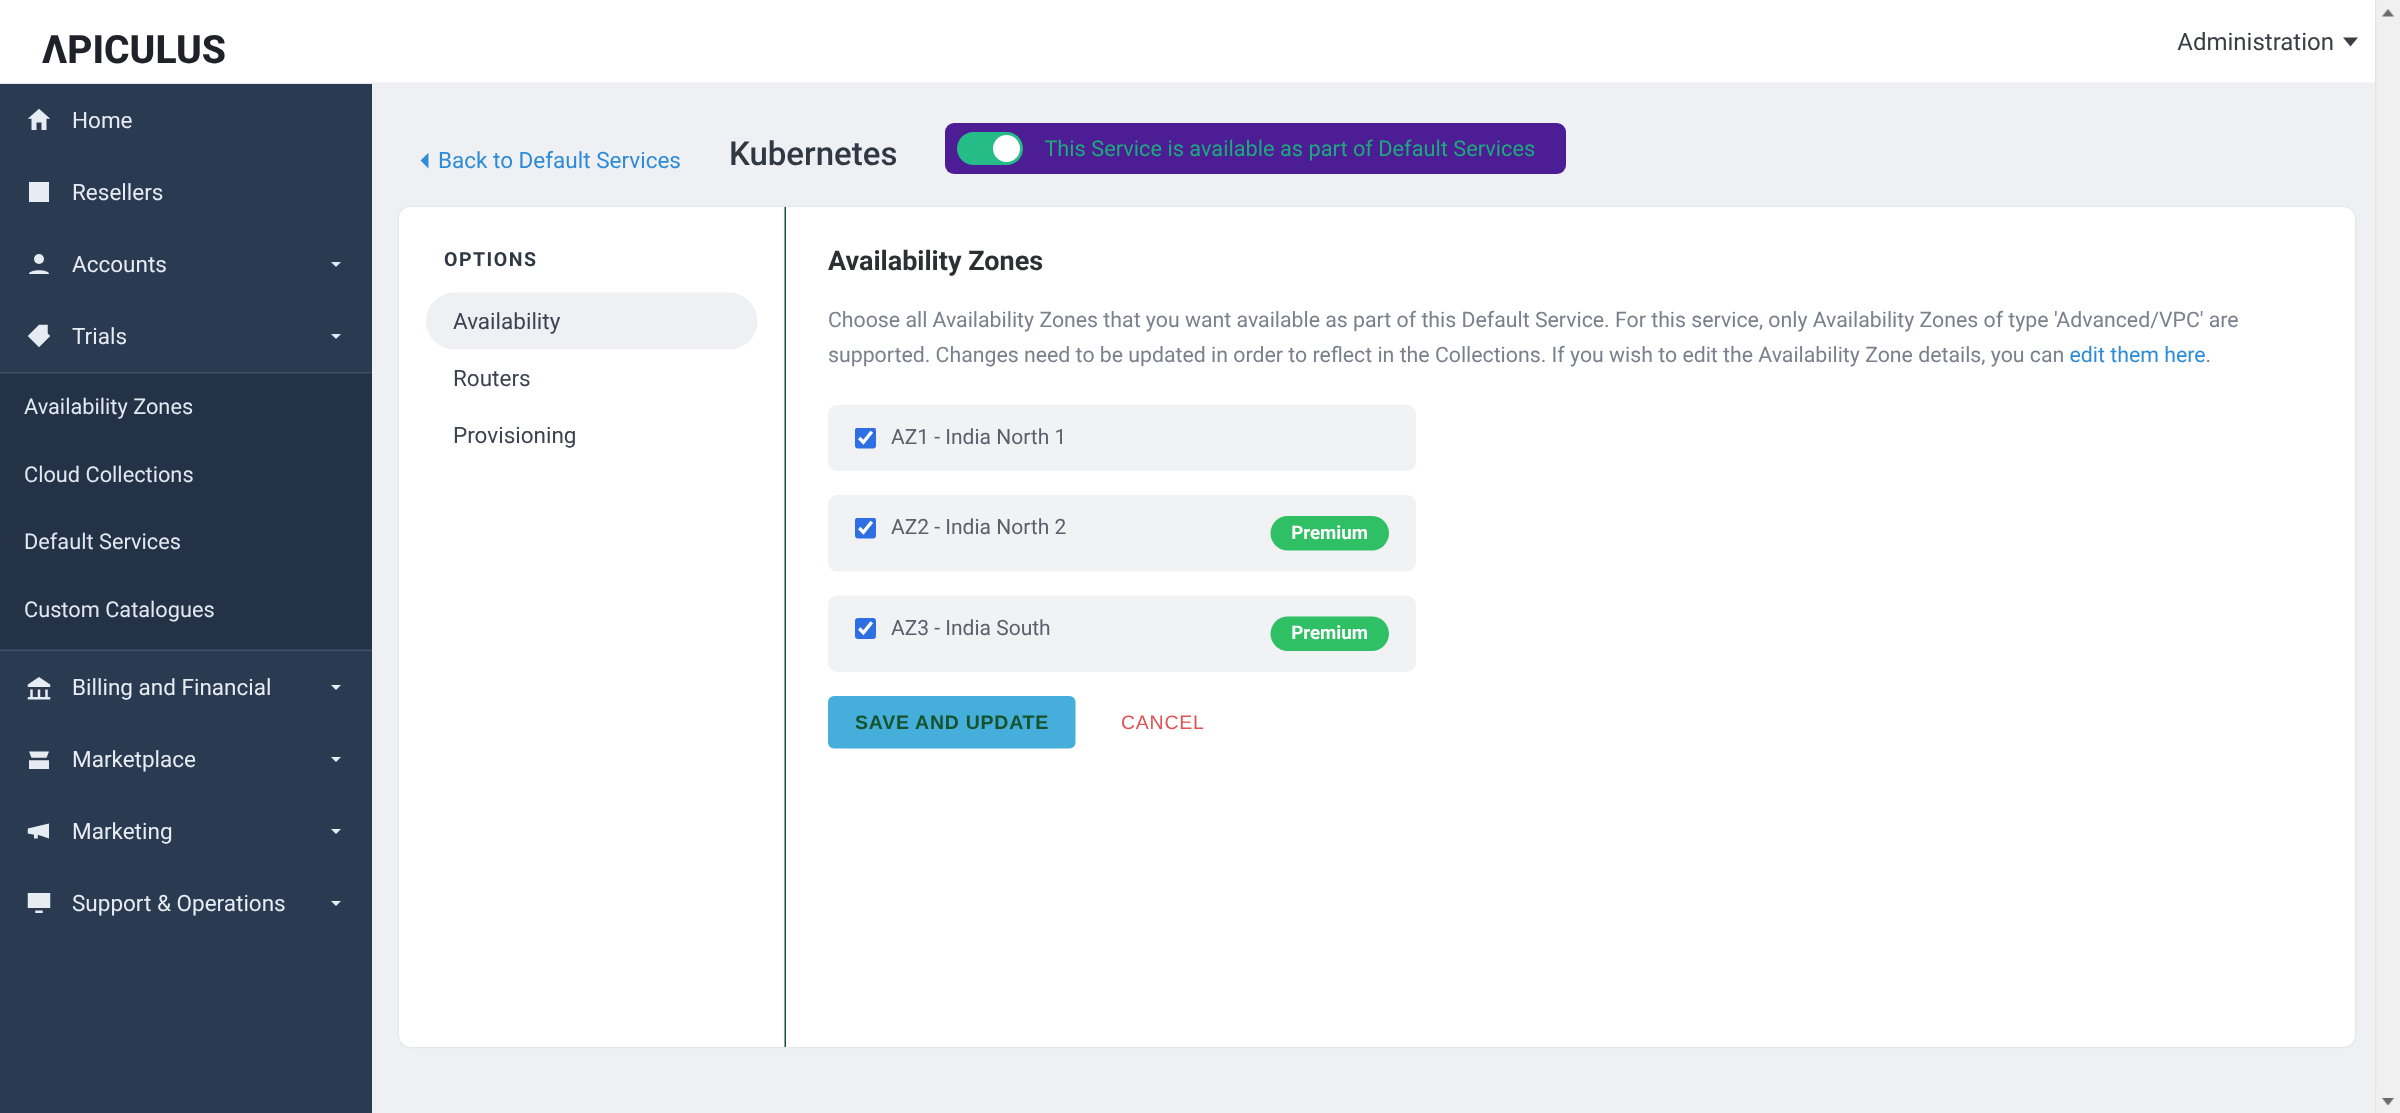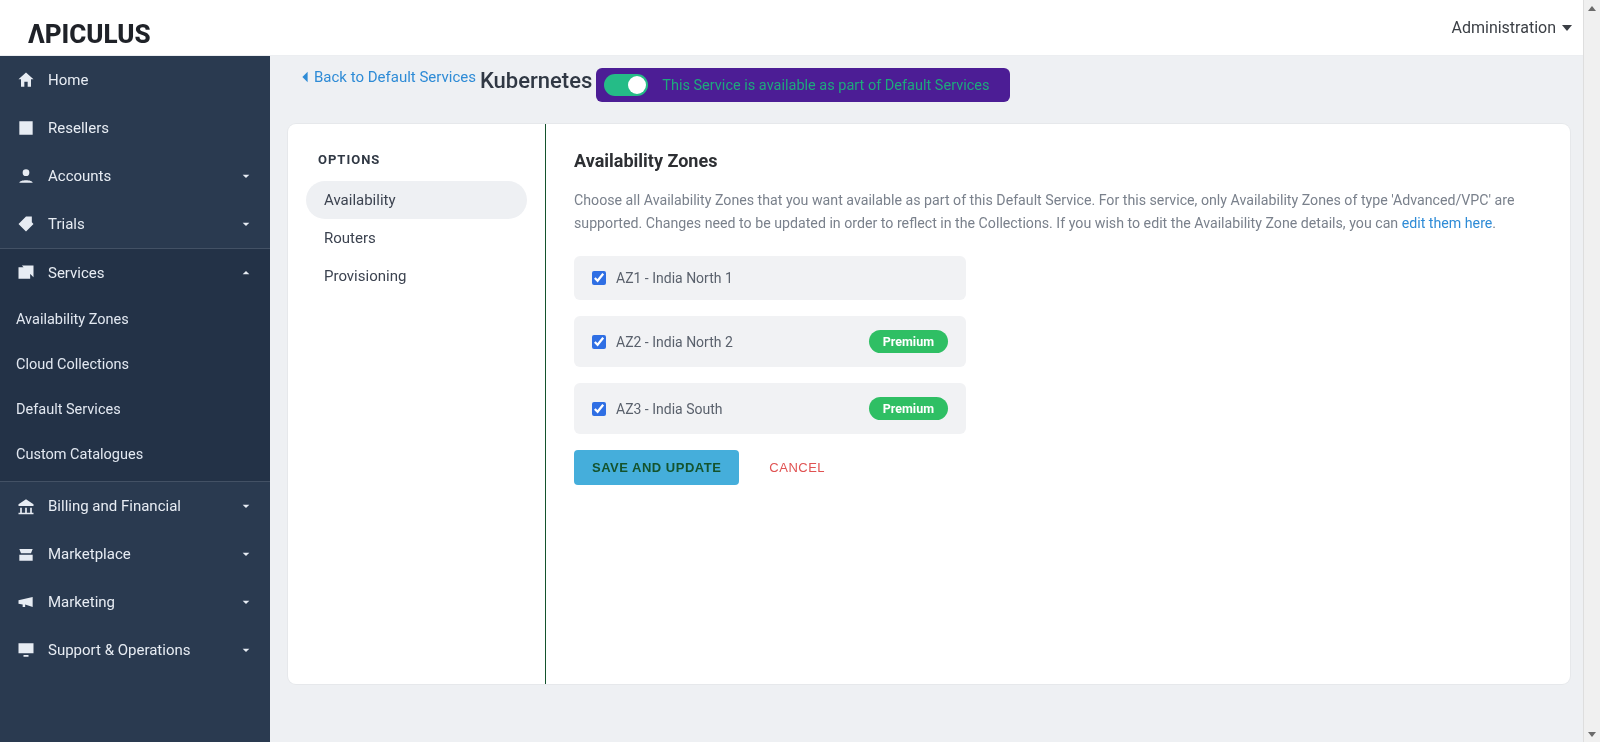--- a/index.html
+++ b/index.html
@@ -27,21 +27,21 @@
     border-left: 5px solid transparent;
     border-right: 5px solid transparent;
     border-top: 6px solid #3b3f45;
   }
 
   
   .shell { flex: 1; display: flex; min-height: 0; }
 
   
   .sidebar {
-    width: 270px;
+    width: 248px;
     background: #2a3a50;
     color: #e7ecf3;
     display: flex;
     flex-direction: column;
     overflow-y: auto;
   }
   .nav-item, .nav-sub-item {
     display: flex; align-items: center;
     gap: 12px;
     padding: 14px 16px;
@@ -65,22 +65,22 @@
   .sub-group { background:#233247; padding-bottom:4px; }
 
   
   .main {
     flex: 1;
     background: #eef0f3;
     position: relative;
     overflow: auto;
   }
   .page-header {
-    display: flex; align-items: flex-start; gap: 4px;
-    padding: 12px 30px 22px 30px;
+    display: flex; align-items: flex-end; gap: 32px;
+    padding: 26px 30px 22px 30px;
   }
   .back-link {
     display: inline-flex; align-items: center; gap: 4px;
     color: #2e8bd6; font-size: 15px; cursor: pointer;
   }
   .back-link svg { width: 10px; height: 14px; fill: #2e8bd6; }
   .page-title {
     font-size: 22px; color: #303844; font-weight: 500;
   }
   .pill {
@@ -132,21 +132,21 @@
   }
   .section-title {
     font-size: 18px; font-weight: 700; color: #2d2f33; margin-bottom: 18px;
   }
   .section-desc {
     font-size: 14.2px; color: #7a818c; line-height: 1.6; max-width: 1000px;
   }
   .section-desc a { color: #2e8bd6; text-decoration: none; cursor: pointer; }
   .az-list { margin-top: 22px; max-width: 392px; }
   .az-row {
-    display: flex; align-items: center; justify-content: space-between;
+    display: flex; align-items: flex-start; justify-content: space-between;
     background: #f1f2f4; border-radius: 6px;
     padding: 14px 18px;
     margin-bottom: 16px;
   }
   .az-left { display: inline-flex; align-items: center; gap: 10px; }
   .az-left input[type="checkbox"] {
     width: 14px; height: 14px; accent-color: #2f6fe4; cursor: pointer;
   }
   .az-name { font-size: 14px; color: #5a616c; }
   .badge {
@@ -232,33 +232,20 @@
       <span>Trials</span>
       <span class="nav-chevron">
         <svg viewBox="0 0 24 24" width="16" height="16">
             <path fill="#e7ecf3" d="M7 10l5 5 5-5z"></path>
           </svg>
       </span>
     </div>
 
     <div class="nav-divider"></div>
 
-    <div class="nav-item section-open">
-      <span class="icon">
-        <svg viewBox="0 0 24 24">
-            <path d="M3 5h14v14H3zM7 3h14v14"></path>
-          </svg>
-      </span>
-      <span>Services</span>
-      <span class="nav-chevron">
-        <svg viewBox="0 0 24 24" width="16" height="16">
-            <path fill="#e7ecf3" d="M7 14l5-5 5 5z"></path>
-          </svg>
-      </span>
-    </div>
     <div class="sub-group">
       <div class="nav-sub-item indent">
         <span>Availability Zones</span>
       </div>
       <div class="nav-sub-item indent">
         <span>Cloud Collections</span>
       </div>
       <div class="nav-sub-item indent">
         <span>Default Services</span>
       </div>

